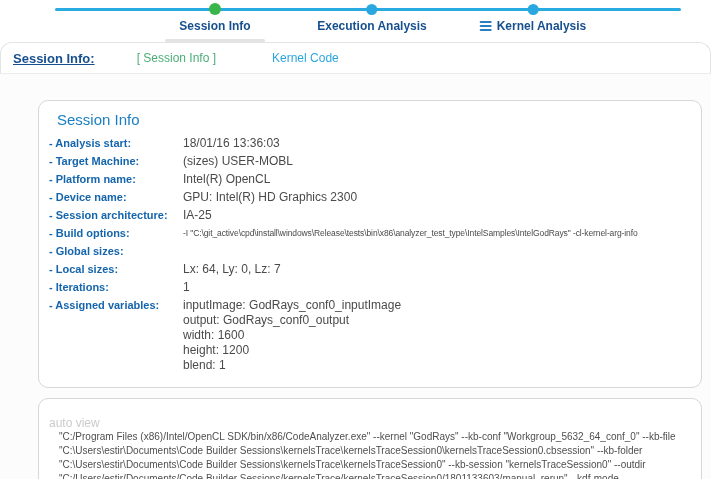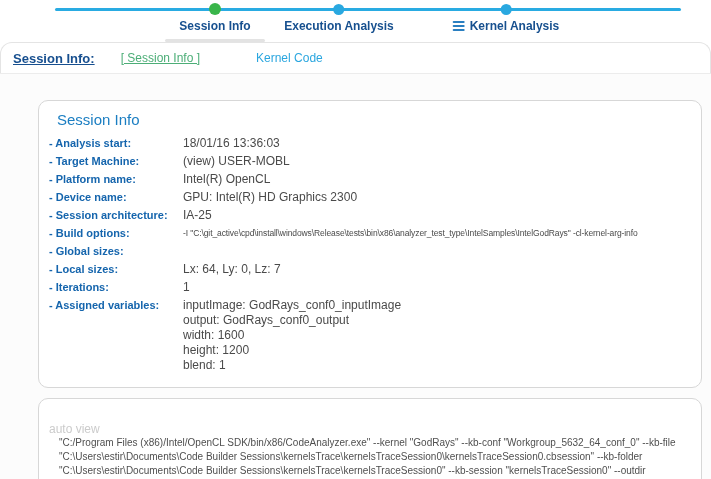--- a/index.html
+++ b/index.html
@@ -20,21 +20,21 @@
   .step-underline{height:3px;width:100px;background:#e3e3e3;border-radius:2px;margin:6px auto 0;}
   .hamburger{display:inline-flex;flex-direction:column;gap:2px;width:12px;}
   .hamburger i{display:block;height:2px;background:#2a7fc1;border-radius:1px;}
 
   
   .tabbar{
     height:30px;background:#fff;border:1px solid #e4e4e4;border-bottom:1px solid #dcdcdc;
     border-radius:12px 12px 0 0;display:flex;align-items:center;padding:0 10px;
   }
   .tabbar-title{font-size:13px;font-weight:bold;color:#174f8f;text-decoration:underline;margin-left:2px;cursor:pointer;}
-  .tab-selected{font-size:12px;color:#4cae77;margin-left:26px;cursor:pointer;text-decoration:underline;}
+  .tab-selected{font-size:12px;color:#4cae77;margin-left:42px;cursor:pointer;}
   .tab-plain{font-size:12px;color:#2aa6df;margin-left:56px;cursor:pointer;}
 
   
   .content{
     position:absolute;top:73px;left:0;right:0;bottom:0;
     background:#fcfcfc;border-top:1px solid #ececec;
     padding:26px 9px 0 38px;box-sizing:border-box;
   }
   .card{
     background:#fff;border:1px solid #d7d7d7;border-radius:10px;
@@ -45,46 +45,46 @@
   .row{display:grid;grid-template-columns:130px 1fr;column-gap:4px;margin:0 0 5px 0;}
   .row-label{font-size:11px;font-weight:bold;color:#1565ad;line-height:13px;}
   .row-value{font-size:12px;color:#4a4a4a;line-height:13px;}
   .row-value.small{font-size:8.5px;letter-spacing:-0.1px;white-space:nowrap;overflow:hidden;line-height:13px;}
   .row-value.multi div{line-height:13px;margin-bottom:2px;}
 
   
   .card.rerun{margin-top:10px;min-height:110px;}
   .rerun-head{display:flex;align-items:flex-start;justify-content:space-between;}
   .rerun-title{font-size:15px;color:#1b7ec2;margin:2px 0 8px 8px;font-weight:normal;}
-  .auto-view{font-size:12px;color:#cbcbcb;margin-top:15px;cursor:pointer;}
+  .auto-view{font-size:12px;color:#cbcbcb;margin-top:9px;cursor:pointer;}
   .cmd{padding-left:10px;}
   .cmd div{font-size:10px;color:#4f4f4f;line-height:14px;white-space:nowrap;overflow:hidden;}
 </style>
 </head>
 <body>
 
 <div class="stepper">
   <div class="stepper-line"></div>
 
   <div class="step active" style="left:215px;">
     <div class="step-dot"></div>
     <div class="step-label">
       <span>Session Info</span>
     </div>
     <div class="step-underline"></div>
   </div>
 
-  <div class="step" style="left:339px;">
+  <div class="step" style="left:372px;">
     <div class="step-dot"></div>
     <div class="step-label">
       <span>Execution Analysis</span>
     </div>
   </div>
 
-  <div class="step" style="left:506px;">
+  <div class="step" style="left:533px;">
     <div class="step-dot"></div>
     <div class="step-label">
       <span class="hamburger">
           <i></i>
           <i></i>
           <i></i>
         </span>
       <span>Kernel Analysis</span>
     </div>
   </div>
@@ -100,21 +100,21 @@
 
   <div class="card">
     <h2 class="card-title">Session Info</h2>
 
     <div class="row">
       <div class="row-label">- Analysis start:</div>
       <div class="row-value">18/01/16 13:36:03</div>
     </div>
     <div class="row">
       <div class="row-label">- Target Machine:</div>
-      <div class="row-value">(view) USER-MOBL</div>
+      <div class="row-value">(sizes) USER-MOBL</div>
     </div>
     <div class="row">
       <div class="row-label">- Platform name:</div>
       <div class="row-value">Intel(R) OpenCL</div>
     </div>
     <div class="row">
       <div class="row-label">- Device name:</div>
       <div class="row-value">GPU: Intel(R) HD Graphics 2300</div>
     </div>
     <div class="row">

